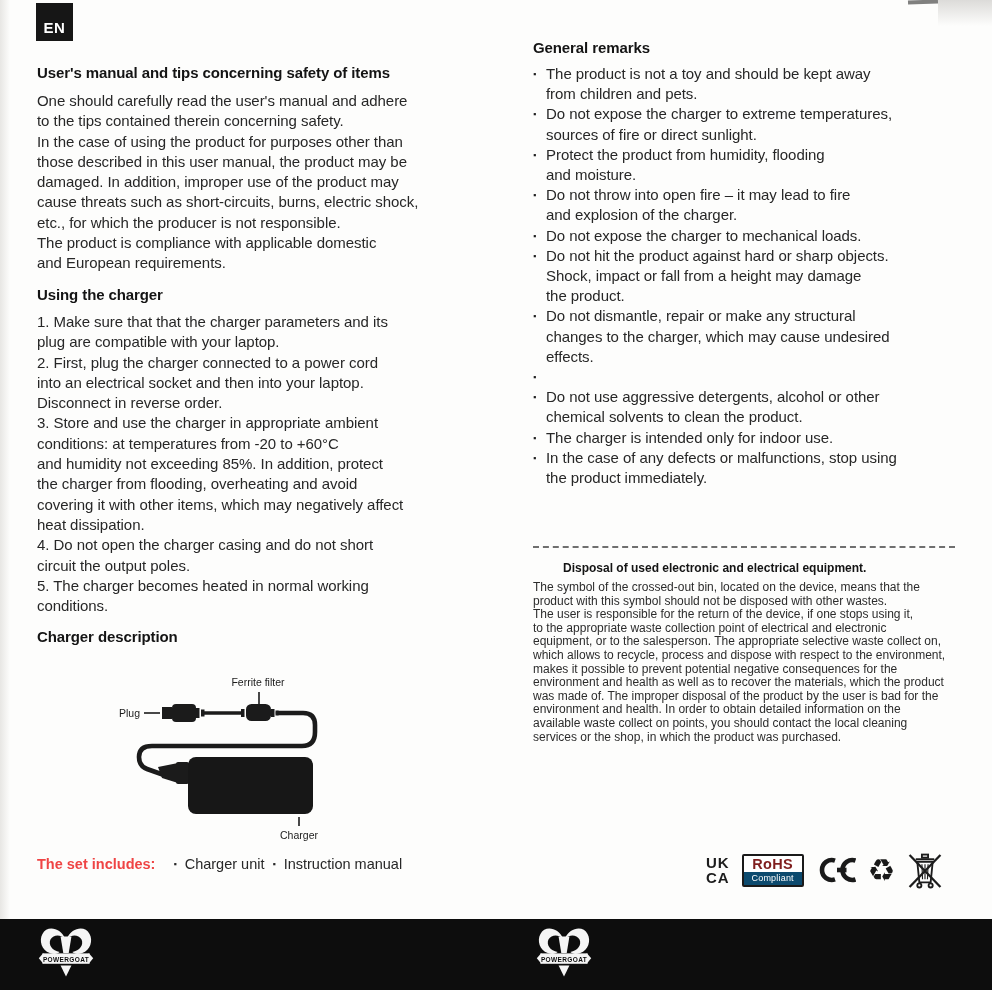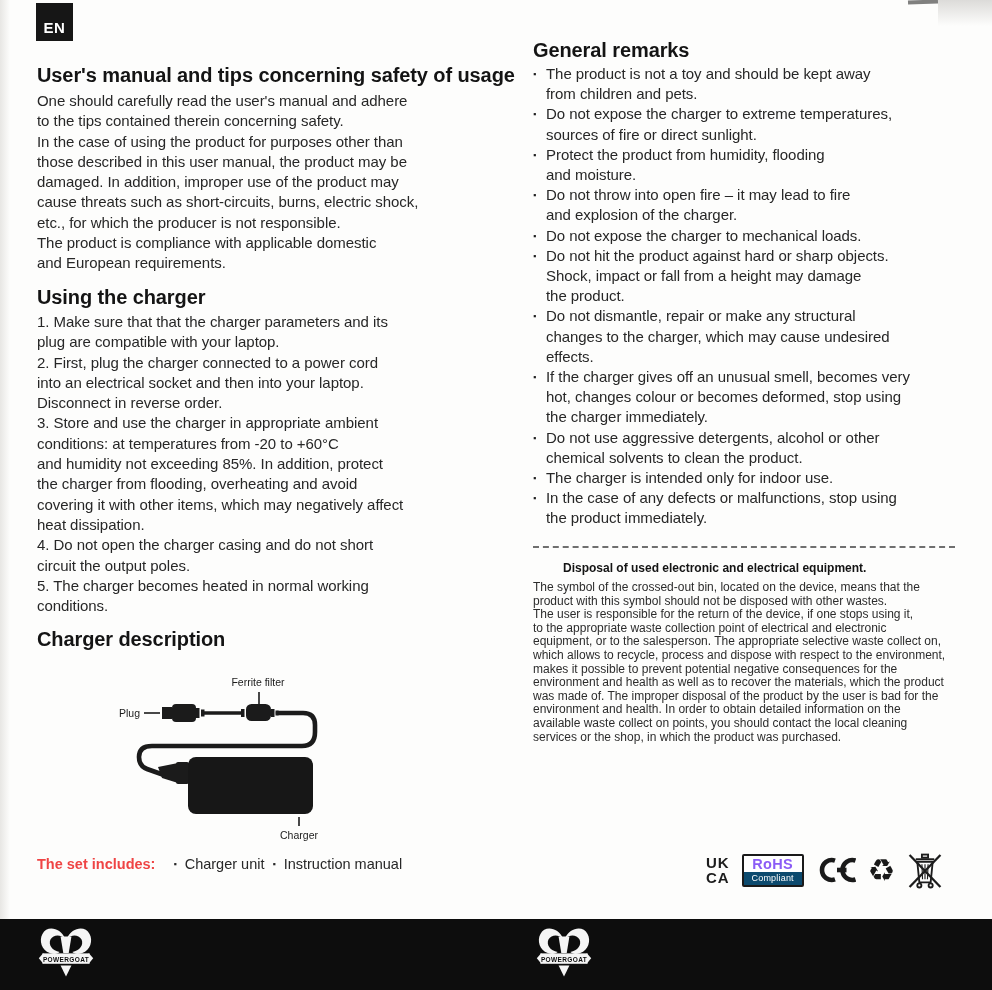--- a/index.html
+++ b/index.html
@@ -8,21 +8,21 @@
   .page{position:relative;width:992px;height:990px;background:#fdfdfc;}
 
   .abs{position:absolute;}
 
   
   .en-badge{left:36px;top:3px;width:37px;height:38px;background:#161616;color:#ffffff;
             display:flex;align-items:center;justify-content:center;padding-top:10px;
             box-sizing:border-box;font-weight:700;font-size:15px;letter-spacing:.5px;}
 
   
-  .h-main{font-size:20px;font-weight:700;color:#141414;letter-spacing:-0.1px;white-space:pre;}
+  .h-main{font-size:15px;font-weight:700;color:#141414;letter-spacing:-0.1px;white-space:pre;}
   .body-txt{font-size:15px;line-height:20.3px;letter-spacing:-0.05px;white-space:pre;color:#272727;}
 
   
   .bullets{left:533px;top:64px;width:440px;}
   .bullets .li{display:flex;align-items:flex-start;}
   .bullets .marker{width:13px;flex:0 0 13px;font-size:9px;line-height:20.2px;color:#1e1e1e;}
   .bullets .txt{font-size:15px;line-height:20.2px;letter-spacing:-0.05px;white-space:pre;color:#272727;}
 
   .dashed-sep{left:533px;top:546px;width:422px;height:0;border-top:2px dashed #6f6f6f;}
 
@@ -33,21 +33,21 @@
   .set-row{left:37px;top:856px;display:flex;align-items:center;font-size:14.5px;color:#272727;}
   .set-row .lbl{font-weight:700;color:#ef4444;margin-right:10px;}
   .set-row .marker{font-size:9px;margin:0 8px;}
 
   
   .marks{left:706px;top:850px;display:flex;align-items:center;gap:12px;height:40px;}
   .ukca{font-weight:700;font-size:15px;line-height:15.5px;color:#1c1c1c;letter-spacing:1px;text-align:center;}
   .rohs{width:62px;height:33px;border:2px solid #1a1a1a;border-radius:2px;box-sizing:border-box;
         display:flex;flex-direction:column;overflow:hidden;background:#fff;}
   .rohs .top{flex:1;display:flex;align-items:center;justify-content:center;
-             font-weight:700;font-size:14.5px;color:#8b5cf6;letter-spacing:.3px;}
+             font-weight:700;font-size:14.5px;color:#7f1d1d;letter-spacing:.3px;}
   .rohs .band{height:13px;background:#0c4a6e;color:#fff;font-size:9px;line-height:13px;
               text-align:center;letter-spacing:.2px;}
   .recycle{font-family:"DejaVu Sans",sans-serif;font-size:31px;line-height:31px;color:#191919;}
 
   
   .footer-bar{left:0;top:919px;width:992px;height:71px;background:#0d0d0d;}
   .goat{position:absolute;top:3px;width:58px;height:60px;}
   .goat.g1{left:37px;} .goat.g2{left:535px;}
 
   
@@ -63,21 +63,21 @@
 <div class="page">
 
   <div class="abs edge-left"></div>
   <div class="abs corner-shade"></div>
   <div class="abs smudge"></div>
 
   <div class="abs en-badge">
     <span>EN</span>
   </div>
 
-  <div class="abs h-main" style="left:37px;top:64px;">User's manual and tips concerning safety of usage</div>
+  <div class="abs h-main" style="left:37px;top:64px;">User's manual and tips concerning safety of items</div>
   <div class="abs body-txt" style="left:37px;top:91px;">One should carefully read the user's manual and adhere
 to the tips contained therein concerning safety.
 In the case of using the product for purposes other than
 those described in this user manual, the product may be
 damaged. In addition, improper use of the product may
 cause threats such as short-circuits, burns, electric shock,
 etc., for which the producer is not responsible.
 The product is compliance with applicable domestic
 and European requirements.</div>
 
@@ -174,23 +174,20 @@
 the product.</span>
       </div>
     <div class="li">
       <span class="marker">▪</span>
       <span class="txt">Do not dismantle, repair or make any structural
 changes to the charger, which may cause undesired
 effects.</span>
       </div>
     <div class="li">
       <span class="marker">▪</span>
-      <span class="txt">If the charger gives off an unusual smell, becomes very
-hot, changes colour or becomes deformed, stop using
-the charger immediately.</span>
       </div>
     <div class="li">
       <span class="marker">▪</span>
       <span class="txt">Do not use aggressive detergents, alcohol or other
 chemical solvents to clean the product.</span>
       </div>
     <div class="li">
       <span class="marker">▪</span>
       <span class="txt">The charger is intended only for indoor use.</span>
       </div>

